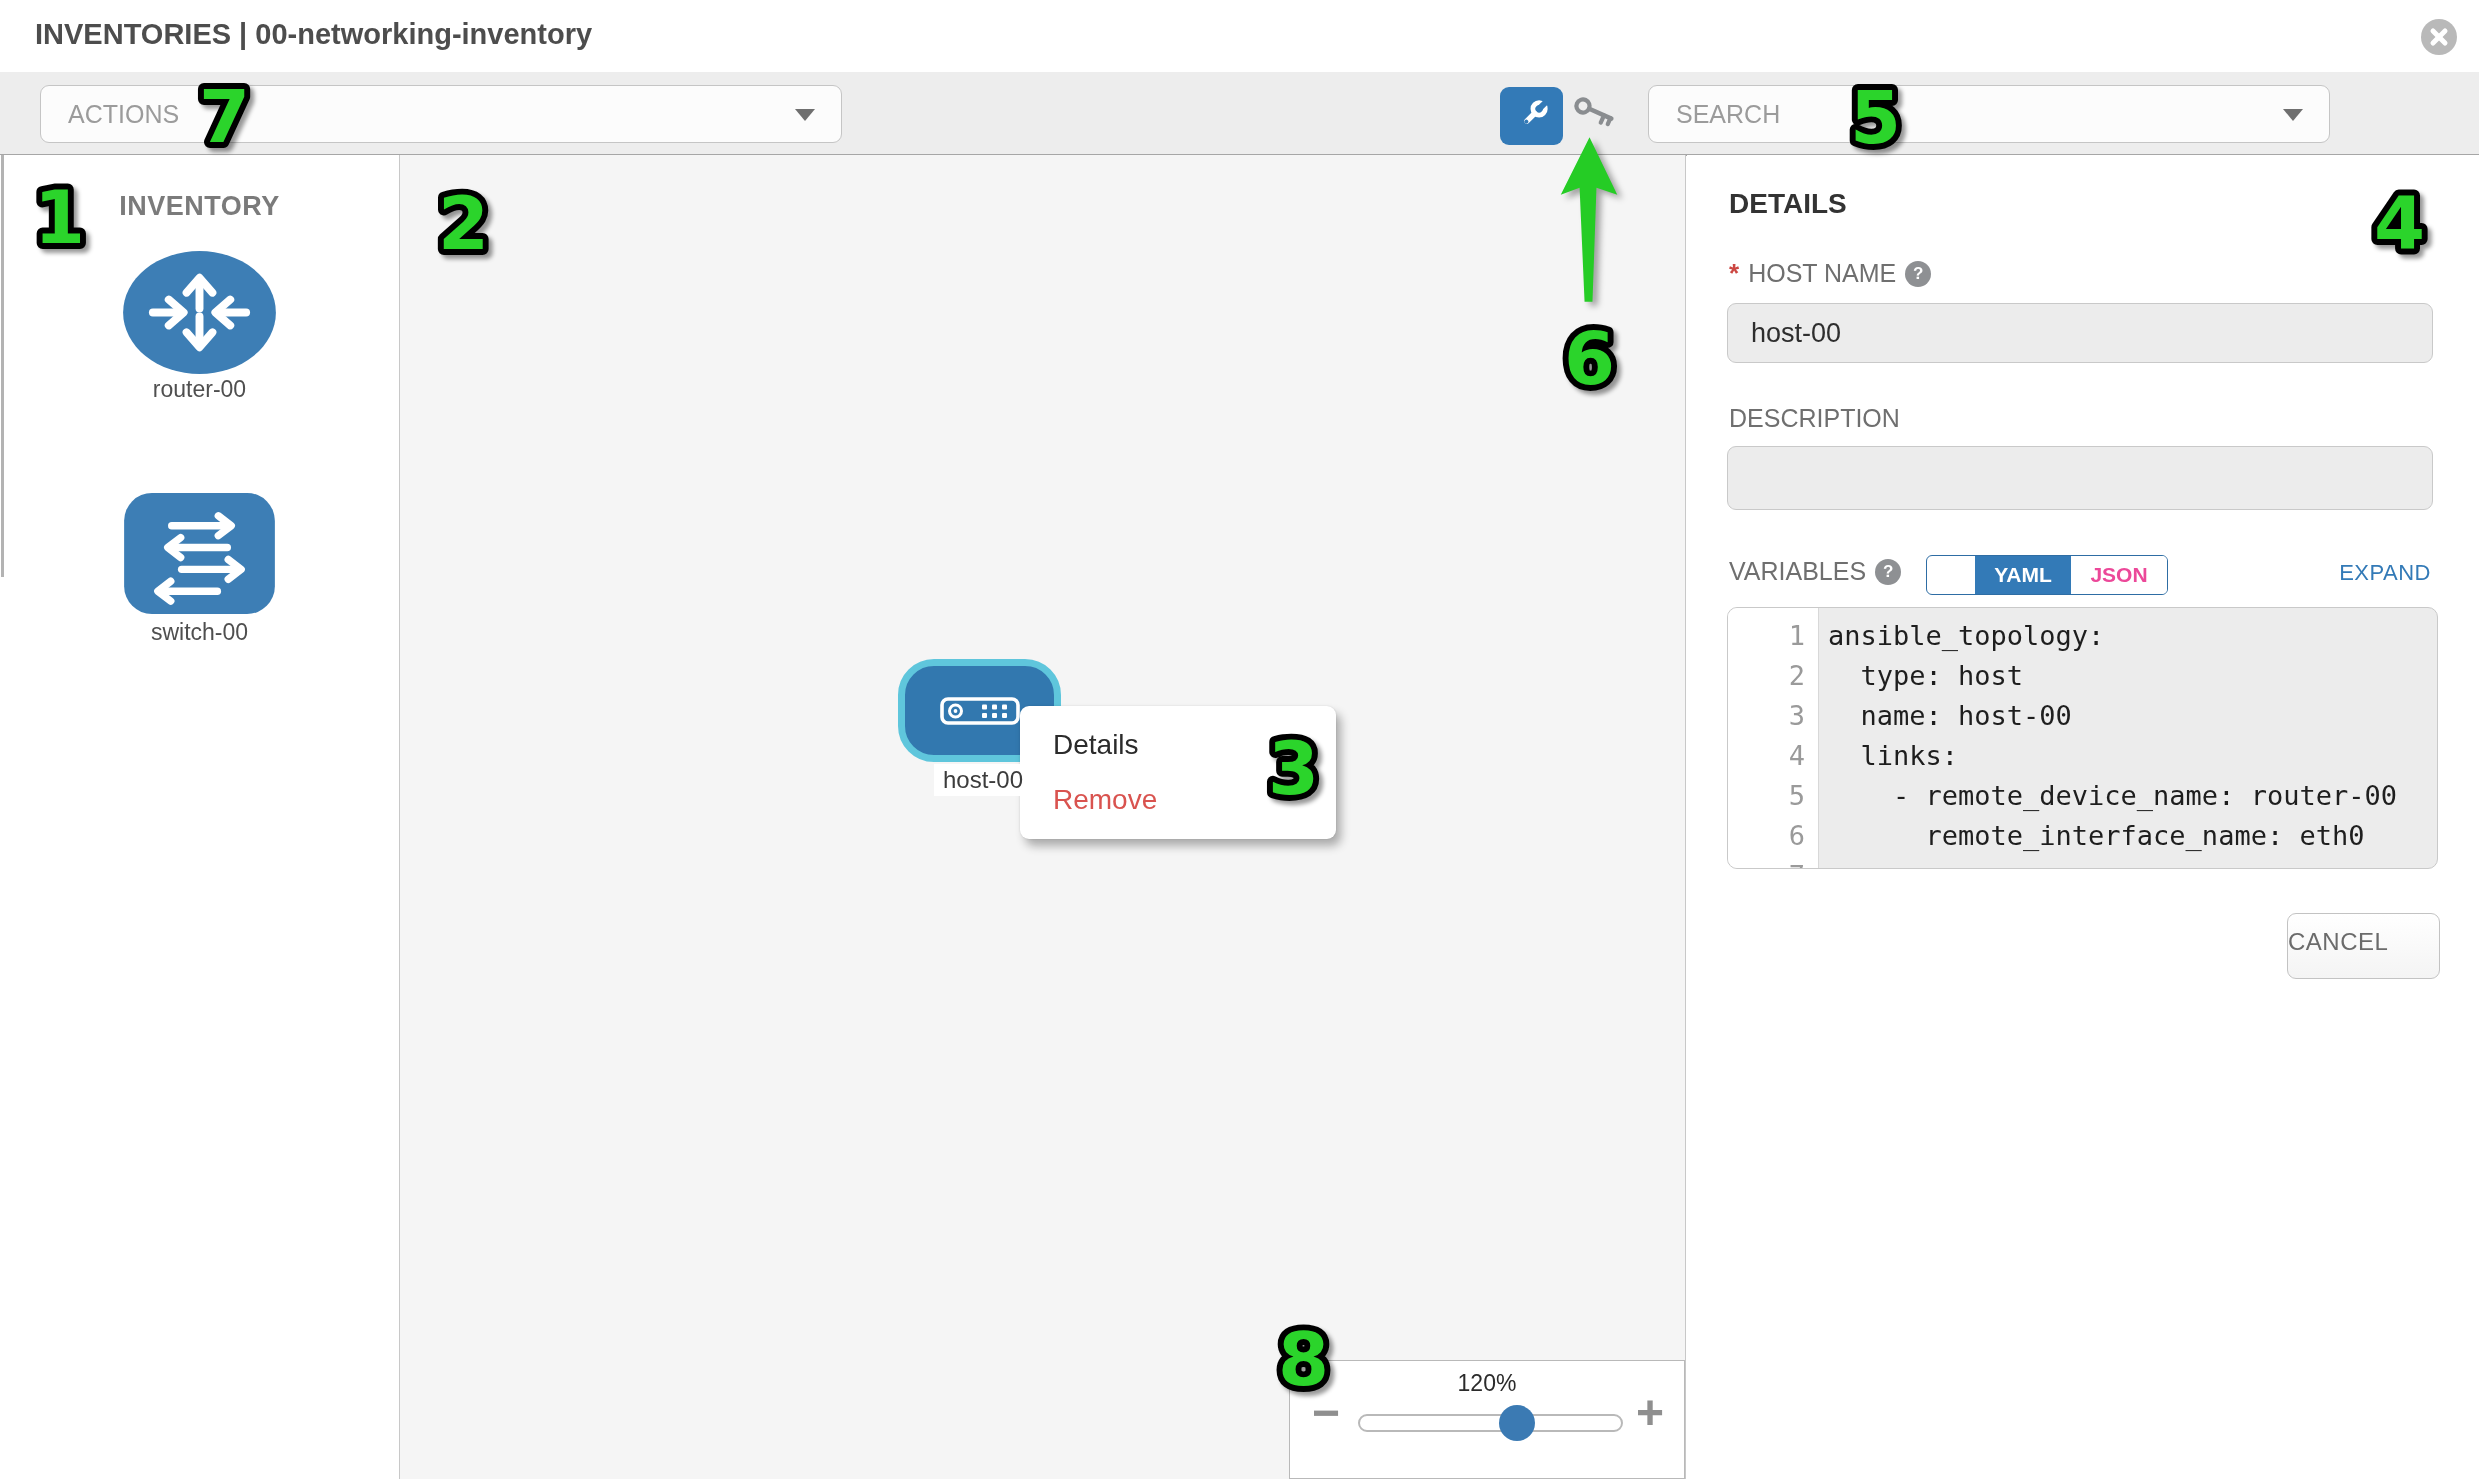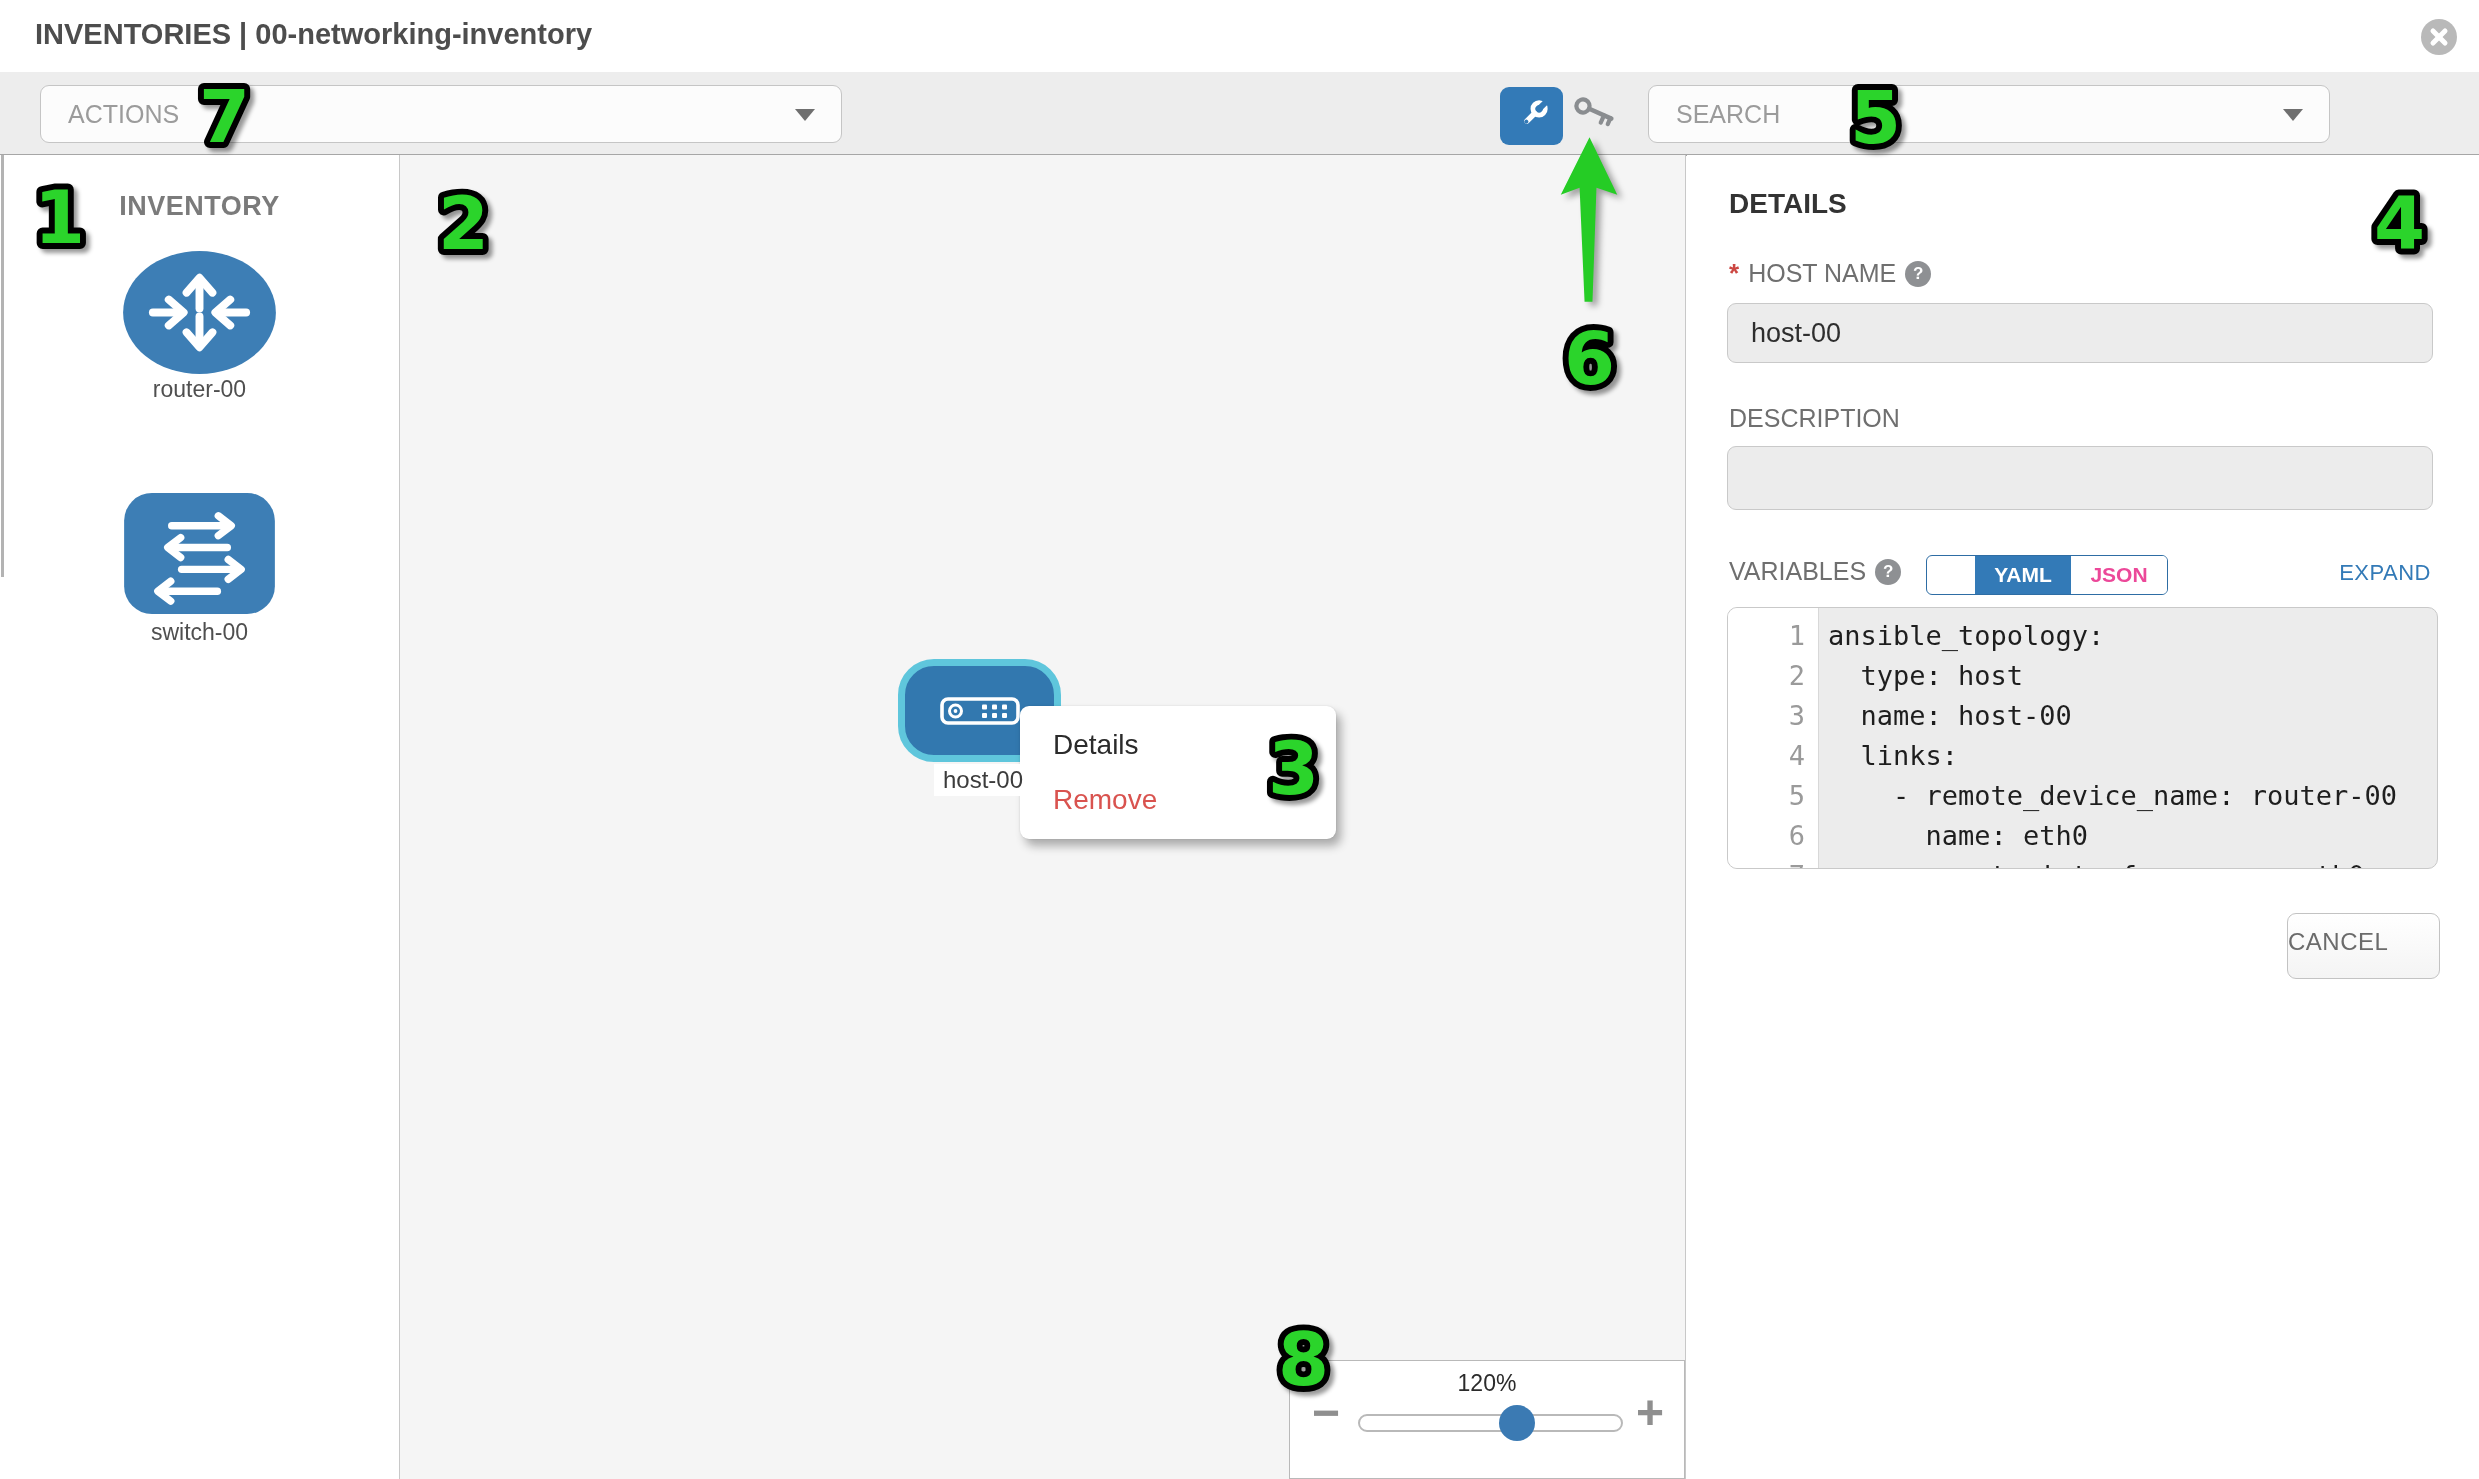--- a/index.html
+++ b/index.html
@@ -249,21 +249,20 @@
         <span class="gutter-num">5</span>
         <span class="gutter-num">6</span>
         <span class="gutter-num">7</span>
       </div>
       <div class="code-area">
         <div class="code-line">ansible_topology:</div>
         <div class="code-line">  type: host</div>
         <div class="code-line">  name: host-00</div>
         <div class="code-line">  links:</div>
         <div class="code-line">    - remote_device_name: router-00</div>
-        <div class="code-line">      name: eth0</div>
         <div class="code-line">      remote_interface_name: eth0</div>
       </div>
     </div>
 
     <div class="cancel-btn">CANCEL</div>
   </div>
 
   <svg class="ann-arrow" width="119" height="179" viewBox="0 0 120 180">
     <polygon points="58,6 86,64 65,57 61,172 53,172 48,57 29,64" fill="#25cc25"></polygon>
   </svg>

